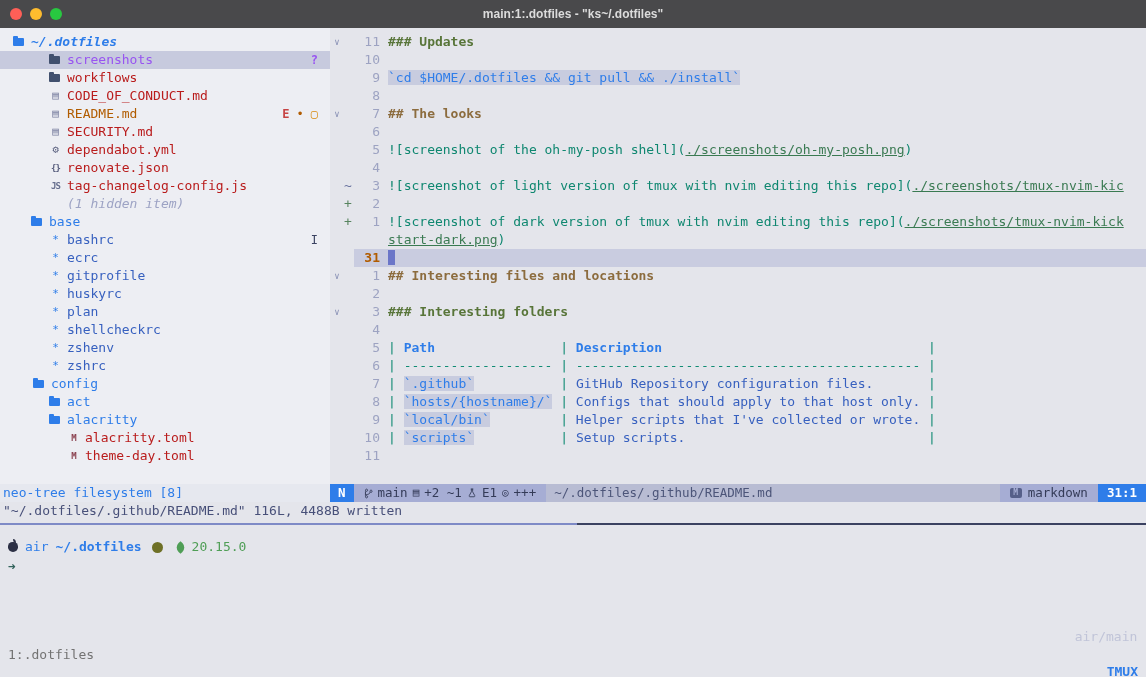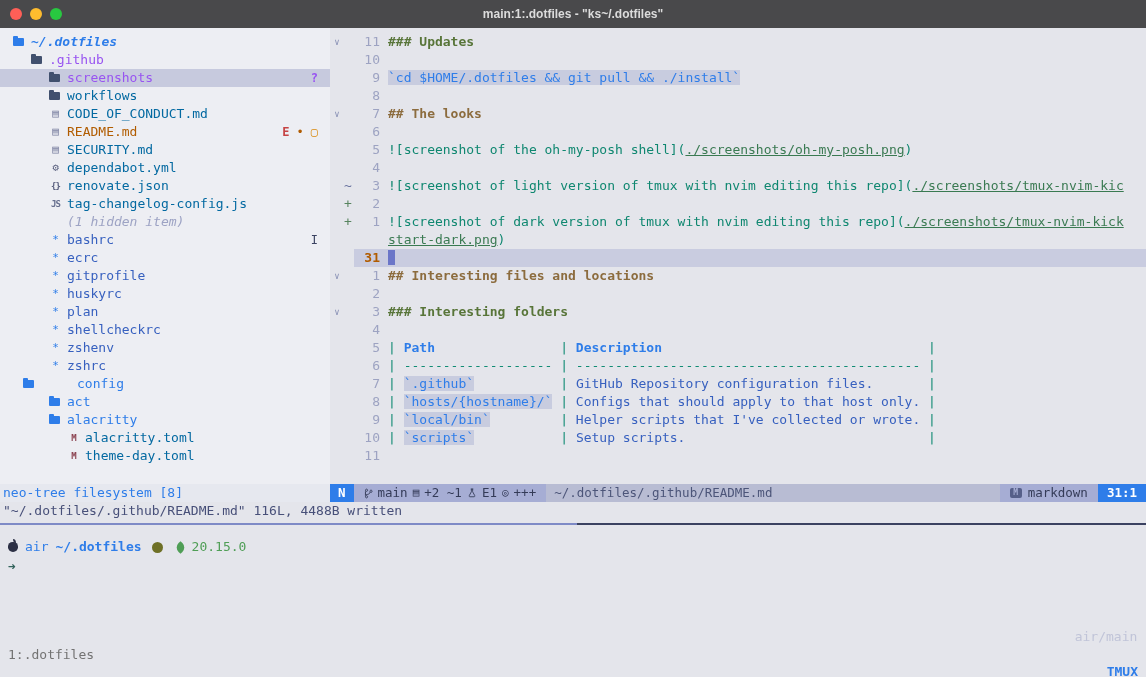--- a/index.html
+++ b/index.html
@@ -22,21 +22,21 @@
   .sidebar { width:330px; background:#edeef3; display:flex; flex-direction:column; }
   .tree { padding-top:5px; flex:1; font-size:13px; line-height:18px; }
   .tree-row { display:flex; align-items:center; height:18px; padding-right:12px; white-space:pre; }
   .tree-row.sel { background:#c7cade; }
   .ficon { display:inline-block; position:relative; width:11px; height:8px; border-radius:1px; margin-right:7px; flex:none; }
   .ficon::before { content:""; position:absolute; left:0; top:-2px; width:5px; height:3px; border-radius:1px 1px 0 0; background:inherit; }
   .ticon { display:inline-block; width:13px; margin-right:5px; flex:none; font-size:11px; color:#7b80a1; text-align:center; }
   .ticon.tiny { font-size:9px; font-weight:bold; letter-spacing:-1px; }
   .lbl-root{color:#2e7de9;font-weight:bold;font-style:italic}
   .lbl-purple{color:#9854f1}
-  .lbl-file{color:#0369a1}
+  .lbl-file{color:#b91c1c}
   .lbl-orange{color:#b15c00}
   .lbl-blue{color:#2e7de9}
   .lbl-fgblue{color:#3760bf}
   .lbl-hidden{color:#9da3c4;font-style:italic}
   .marks { margin-left:auto; display:flex; gap:7px; align-items:center; font-size:12px; }
   .marks .b { font-weight:bold; }
   .ntstatus { height:18px; background:#e6e8ef; color:#2e7de9; font-size:13px; line-height:18px; padding-left:3px; }
 
   
   .editor { flex:1; display:flex; flex-direction:column; min-width:0; }
@@ -107,39 +107,39 @@
   </div>
   <span class="title-text">main:1:.dotfiles - "ks~/.dotfiles"</span>
 </div>
 
 <div class="term">
 
   <div class="panes">
     <div class="sidebar">
       <div class="tree">
           <div class="tree-row" style="padding-left: 13px;"><span class="ficon" style="background: rgb(46, 125, 233);"></span><span class="lbl-root">~/.dotfiles</span></div>
-          <div class="tree-row" style="padding-left: 31px;"><span class="ficon" style="background: rgb(65, 80, 110);"></span><span class="lbl-purple">.github</span></div>
           <div class="tree-row sel" style="padding-left: 49px;"><span class="ficon" style="background: rgb(65, 80, 110);"></span><span class="lbl-purple">screenshots</span><span class="marks"><span class="b" style="color: rgb(152, 84, 241);">?</span></span></div>
           <div class="tree-row" style="padding-left: 49px;"><span class="ficon" style="background: rgb(65, 80, 110);"></span><span class="lbl-file">workflows</span></div>
           <div class="tree-row" style="padding-left: 49px;"><span class="ticon " style="color: rgb(123, 128, 161);">▤</span><span class="lbl-file">CODE_OF_CONDUCT.md</span></div>
           <div class="tree-row" style="padding-left: 49px;"><span class="ticon " style="color: rgb(123, 128, 161);">▤</span><span class="lbl-orange">README.md</span><span class="marks"><span class="b" style="color: rgb(198, 67, 67);">E</span><span style="color: rgb(177, 92, 0);">•</span><span class="b" style="color: rgb(216, 137, 12);">▢</span></span></div>
           <div class="tree-row" style="padding-left: 49px;"><span class="ticon " style="color: rgb(123, 128, 161);">▤</span><span class="lbl-file">SECURITY.md</span></div>
           <div class="tree-row" style="padding-left: 49px;"><span class="ticon " style="color: rgb(90, 96, 127);">⚙</span><span class="lbl-file">dependabot.yml</span></div>
           <div class="tree-row" style="padding-left: 49px;"><span class="ticon tiny" style="color: rgb(90, 96, 127);">{}</span><span class="lbl-file">renovate.json</span></div>
           <div class="tree-row" style="padding-left: 49px;"><span class="ticon tiny" style="color: rgb(104, 112, 143);">JS</span><span class="lbl-file">tag-changelog-config.js</span></div>
           <div class="tree-row" style="padding-left: 49px;"><span style="width: 18px; flex: 0 0 auto;"></span><span class="lbl-hidden">(1 hidden item)</span></div>
+          <div class="tree-row" style="padding-left: 31px;"><span class="ficon" style="background: rgb(46, 125, 233);"></span><span class="lbl-blue">base</span></div>
           <div class="tree-row" style="padding-left: 49px;"><span class="ticon " style="color: rgb(46, 125, 233);">*</span><span class="lbl-fgblue">bashrc</span><span class="marks"><span style="color: rgb(59, 66, 97);">I</span></span></div>
           <div class="tree-row" style="padding-left: 49px;"><span class="ticon " style="color: rgb(46, 125, 233);">*</span><span class="lbl-fgblue">ecrc</span></div>
           <div class="tree-row" style="padding-left: 49px;"><span class="ticon " style="color: rgb(46, 125, 233);">*</span><span class="lbl-fgblue">gitprofile</span></div>
           <div class="tree-row" style="padding-left: 49px;"><span class="ticon " style="color: rgb(46, 125, 233);">*</span><span class="lbl-fgblue">huskyrc</span></div>
           <div class="tree-row" style="padding-left: 49px;"><span class="ticon " style="color: rgb(46, 125, 233);">*</span><span class="lbl-fgblue">plan</span></div>
           <div class="tree-row" style="padding-left: 49px;"><span class="ticon " style="color: rgb(46, 125, 233);">*</span><span class="lbl-fgblue">shellcheckrc</span></div>
           <div class="tree-row" style="padding-left: 49px;"><span class="ticon " style="color: rgb(46, 125, 233);">*</span><span class="lbl-fgblue">zshenv</span></div>
           <div class="tree-row" style="padding-left: 49px;"><span class="ticon " style="color: rgb(46, 125, 233);">*</span><span class="lbl-fgblue">zshrc</span></div>
-          <div class="tree-row" style="padding-left: 23px; gap: 36px;"><span class="ficon" style="background: rgb(46, 125, 233);"></span><span class="lbl-blue">config</span></div>
+          <div class="tree-row" style="padding-left: 33px;"><span class="ficon" style="background: rgb(46, 125, 233);"></span><span class="lbl-blue">config</span></div>
           <div class="tree-row" style="padding-left: 49px; text-align: right;"><span class="ficon" style="background: rgb(46, 125, 233);"></span><span class="lbl-blue">act</span></div>
           <div class="tree-row" style="padding-left: 49px;"><span class="ficon" style="background: rgb(46, 125, 233);"></span><span class="lbl-blue">alacritty</span></div>
           <div class="tree-row" style="padding-left: 67px;"><span class="ticon tiny" style="color: rgb(140, 67, 81);">M</span><span class="lbl-file">alacritty.toml</span></div>
           <div class="tree-row" style="padding-left: 67px;"><span class="ticon tiny" style="color: rgb(140, 67, 81);">M</span><span class="lbl-file">theme-day.toml</span></div>
         </div>
       <div class="ntstatus">neo-tree filesystem [8]</div>
     </div>
 
     <div class="editor">
       <div class="lines">

